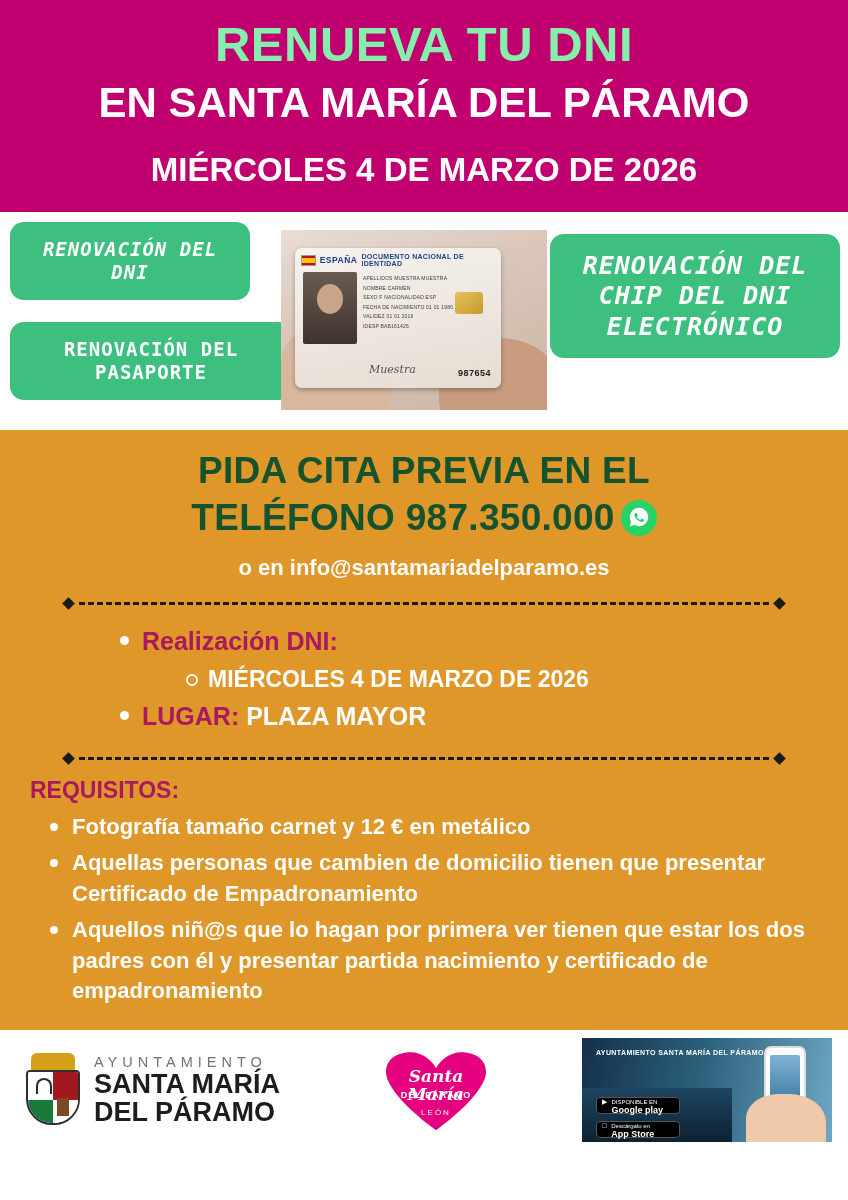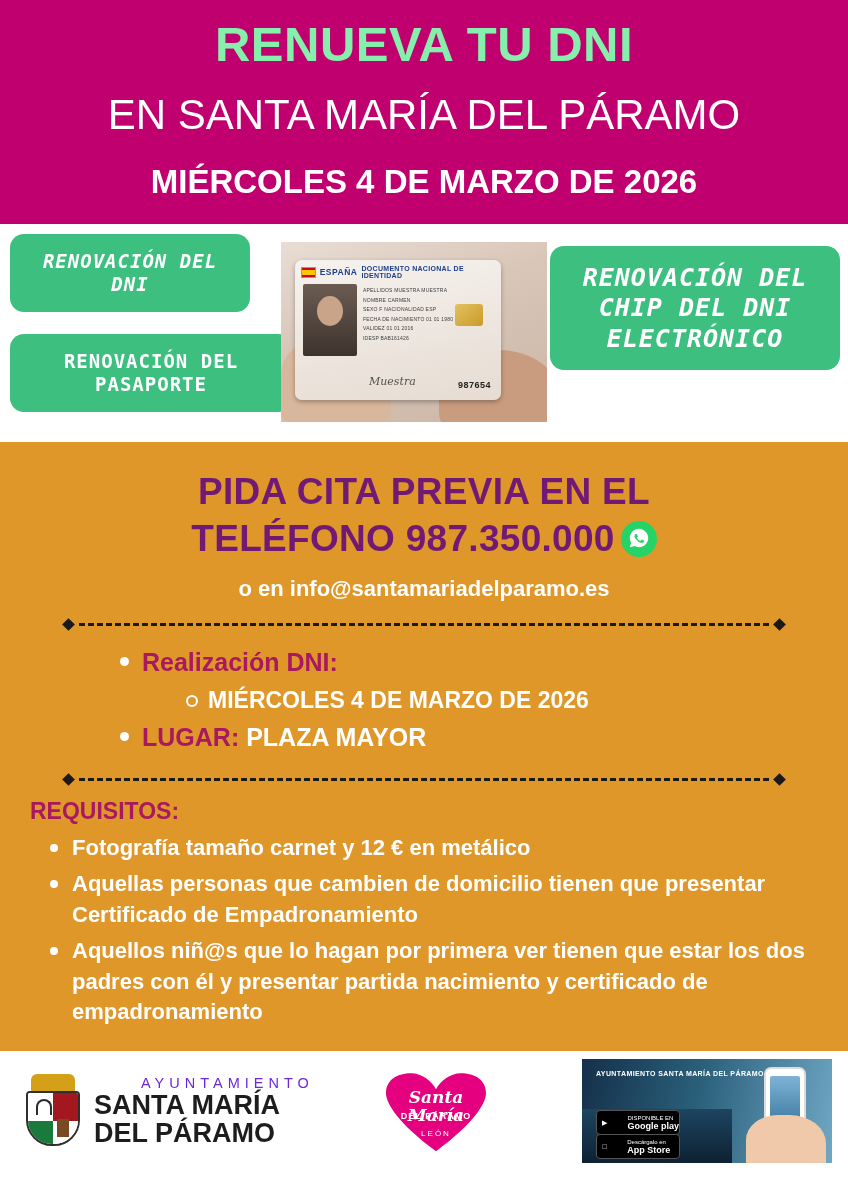--- a/index.html
+++ b/index.html
@@ -26,24 +26,24 @@
     color: #86efac;
     font-size: 49px;
     font-weight: bold;
     letter-spacing: 0.5px;
     line-height: 1.08;
     text-transform: uppercase;
   }
   .header h2 {
     color: #ffffff;
     font-size: 42px;
-    font-weight: normal;
+    font-weight: bold;
     line-height: 1.25;
     text-transform: uppercase;
-    margin-top: 18px;
+    margin-top: 6px;
   }
   .header h3 {
     color: #ffffff;
     font-size: 33px;
     font-weight: bold;
     line-height: 1.3;
     text-transform: uppercase;
     margin-top: 20px;
   }
 
@@ -168,27 +168,26 @@
   }
 
   
   .body-orange {
     width: 848px;
     background: #e0972a;
     padding: 18px 24px 18px 24px;
   }
   .cta {
     text-align: center;
-    color: #701a75;
+    color: #14532d;
     font-size: 37px;
     font-weight: bold;
     line-height: 1.25;
     text-transform: uppercase;
     letter-spacing: .3px;
-    margin-top: 9px;
   }
   .cta .wa {
     display: inline-block;
     vertical-align: -6px;
     width: 36px; height: 36px;
     background: #25d366;
     border-radius: 50%;
     position: relative;
     margin-left: 6px;
   }
@@ -310,21 +309,21 @@
   .crest .q4 { position:absolute; right:0; bottom:0; width:50%; height:45%; background:#ffffff; }
   .crest .arch {
     position:absolute; left:8px; top:6px; width:16px; height:16px;
     border:2.5px solid #2b2b2b; border-bottom:none; border-radius:8px 8px 0 0;
   }
   .crest .tower {
     position:absolute; right:9px; bottom:7px; width:12px; height:18px;
     background:#7a4a23;
   }
   .ayto-text .l1 {
-    font-size: 14.5px; letter-spacing: 5px; color: #6d28d9; font-weight: normal; margin-left: 47px;
+    font-size: 14.5px; letter-spacing: 5px; color: #737373; font-weight: normal;
   }
   .ayto-text .l2 {
     font-size: 27px; font-weight: bold; color: #1d1d1d; line-height: 1.06;
   }
   .heart-logo {
     position: absolute; left: 378px; top: 20px;
     width: 116px; height: 84px;
     text-align: center;
   }
   .heart-logo .hshape {
@@ -372,24 +371,24 @@
     width: 80px; height: 62px; background: #f0c9ab;
     border-radius: 40% 46% 10% 20%;
   }
   .app-promo .ptxt {
     position: absolute; left: 14px; top: 10px;
     color: #ffffff; font-size: 7px; font-weight: bold; line-height: 1.35;
     letter-spacing: .4px;
   }
   .store {
     position: absolute; left: 14px;
-    width: 84px; height: 25px;
+    width: 84px; height: 17px;
     background: #000000; border: 1px solid #555;
     border-radius: 4px; color: #ffffff;
-    font-size: 7px; display: flex; align-items: center; gap: 20px;
+    font-size: 7px; display: flex; gap: 4px;
     padding-left: 5px;
   }
   .store.gp { bottom: 28px; }
   .store.as { bottom: 4px; }
   .store .g { font-size: 6px; line-height: 1.1; }
   .store .big { font-size: 9px; font-weight: bold; line-height: 1.1; }
 </style>
 </head>
 <body>
 

